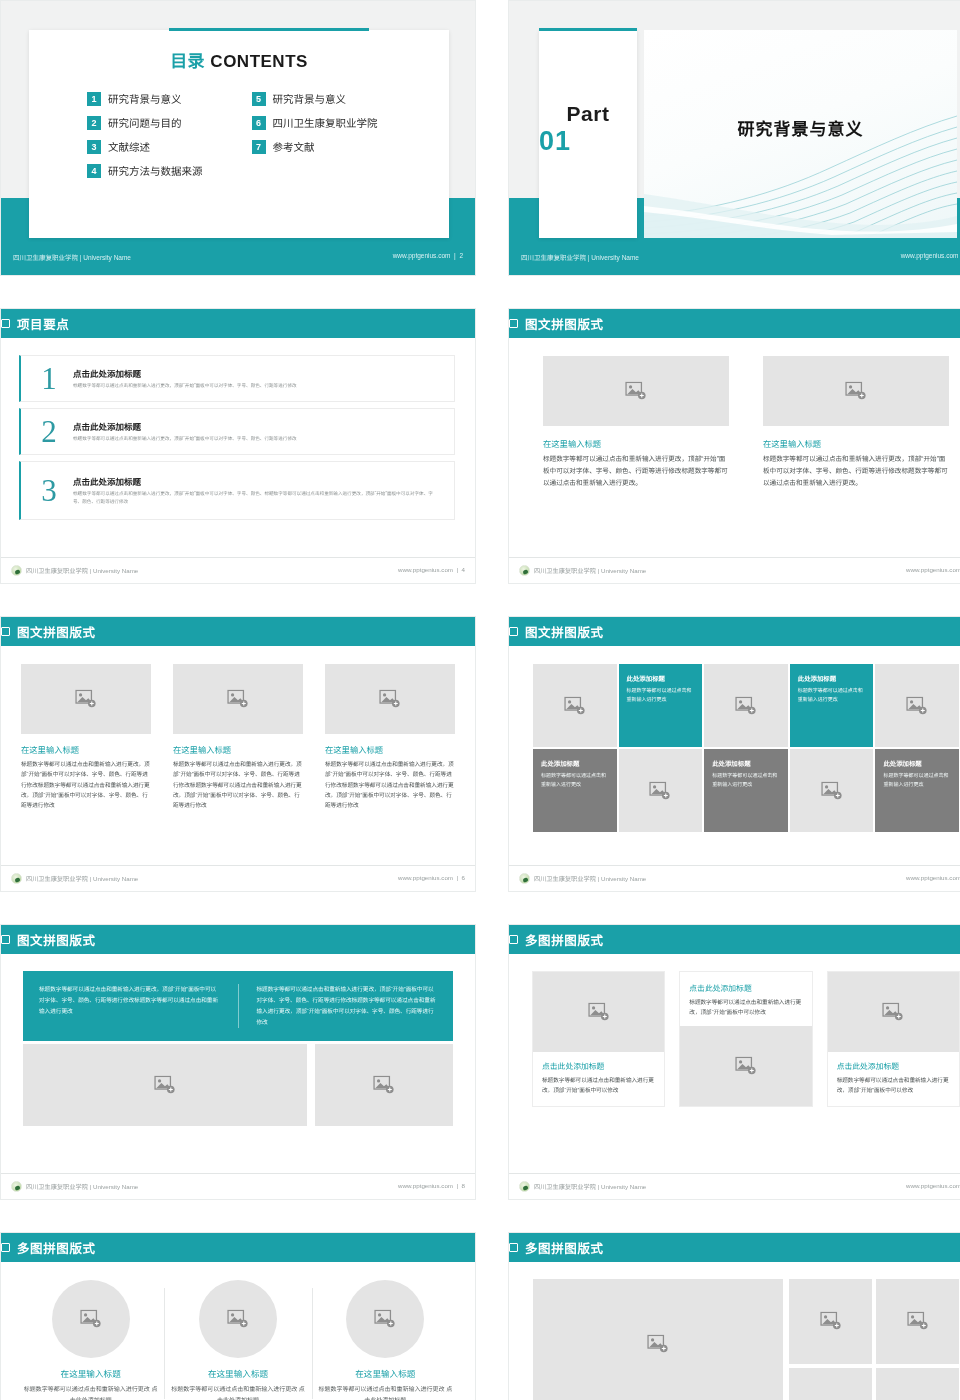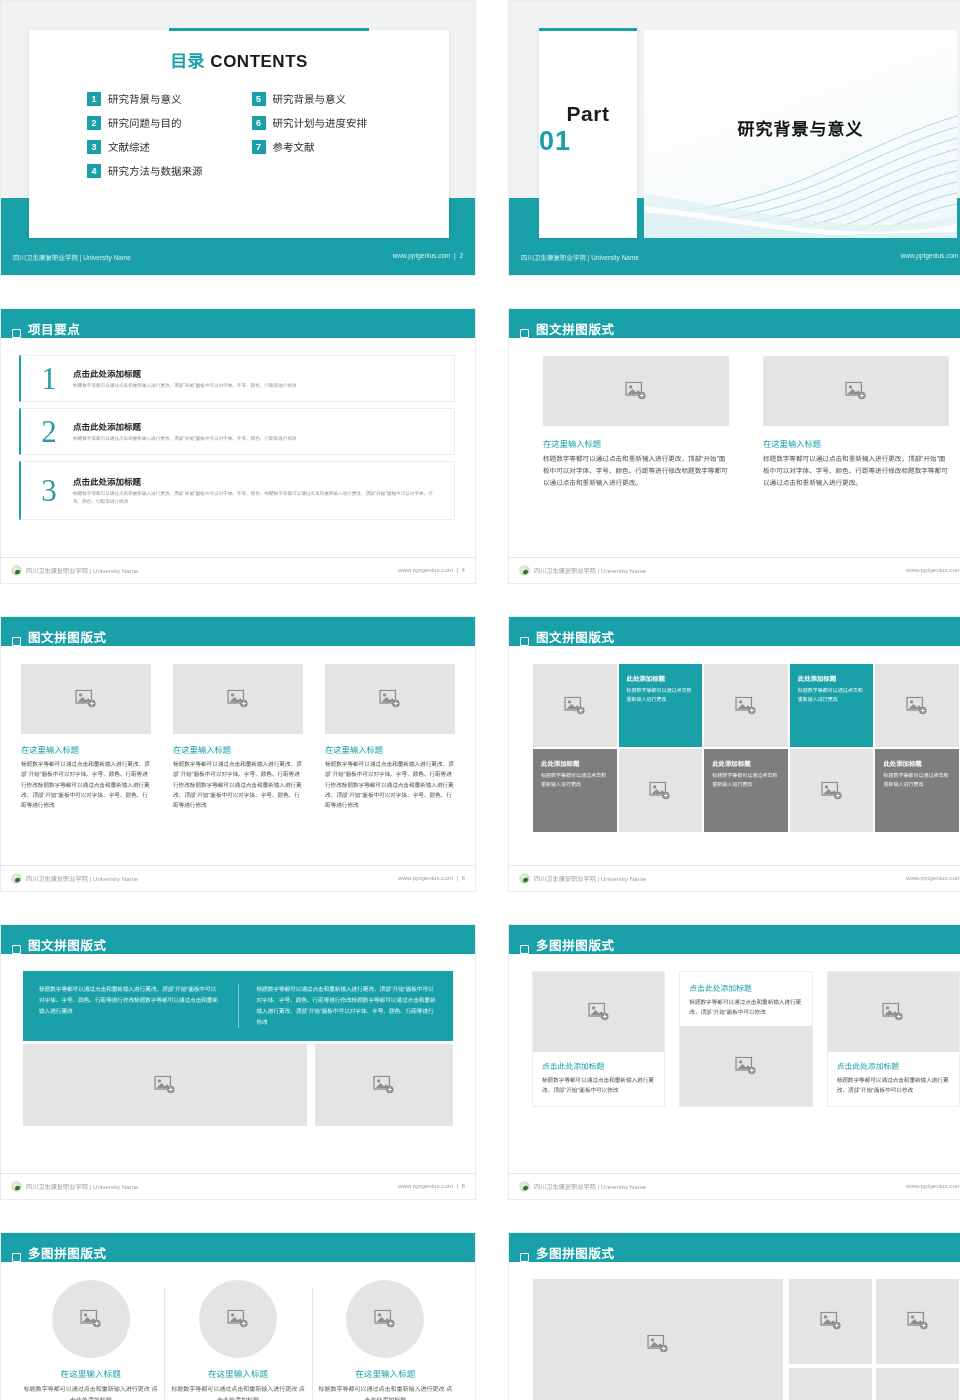--- a/index.html
+++ b/index.html
@@ -117,21 +117,21 @@
   }
   .logo-dot::after {
     content: ""; position: absolute; left: 3px; top: 3.5px;
     width: 5px; height: 4px; border-radius: 50% 50% 40% 40%;
     background: #2f6f3a; transform: rotate(-18deg);
   }
 
   
   .hdr {
     position: absolute; left: 0; top: 0; width: 100%; height: 29px;
-    background: #1aa0a8; display: flex; align-items: flex-end; padding-left: 11px; gap: 7px;
+    background: #1aa0a8; display: flex; align-items: center; padding-left: 0; gap: 7px;
   }
   .hdr-sq {
     width: 9px; height: 9px; border: 1.6px solid #ffffff; border-radius: 1px;
     flex: none;
   }
   .hdr-txt { font-size: 12.5px; font-weight: bold; color: #ffffff; letter-spacing: .6px; }
   .body { position: absolute; left: 0; top: 29px; right: 0; bottom: 26px; }
 
   
   .kp-wrap { padding: 17px 20px 0 18px; display: flex; flex-direction: column; gap: 6px; }
@@ -260,21 +260,21 @@
             <span class="toc-label">研究方法与数据来源</span>
           </div>
         </div>
         <div class="toc-col">
           <div class="toc-item">
             <span class="toc-num">5</span>
             <span class="toc-label">研究背景与意义</span>
           </div>
           <div class="toc-item">
             <span class="toc-num">6</span>
-            <span class="toc-label">研究计划与进度安排</span>
+            <span class="toc-label">四川卫生康复职业学院</span>
           </div>
           <div class="toc-item">
             <span class="toc-num">7</span>
             <span class="toc-label">参考文献</span>
           </div>
         </div>
       </div>
     </div>
     <div class="footer-teal">
       <span class="f-left">四川卫生康复职业学院 | University Name</span>

